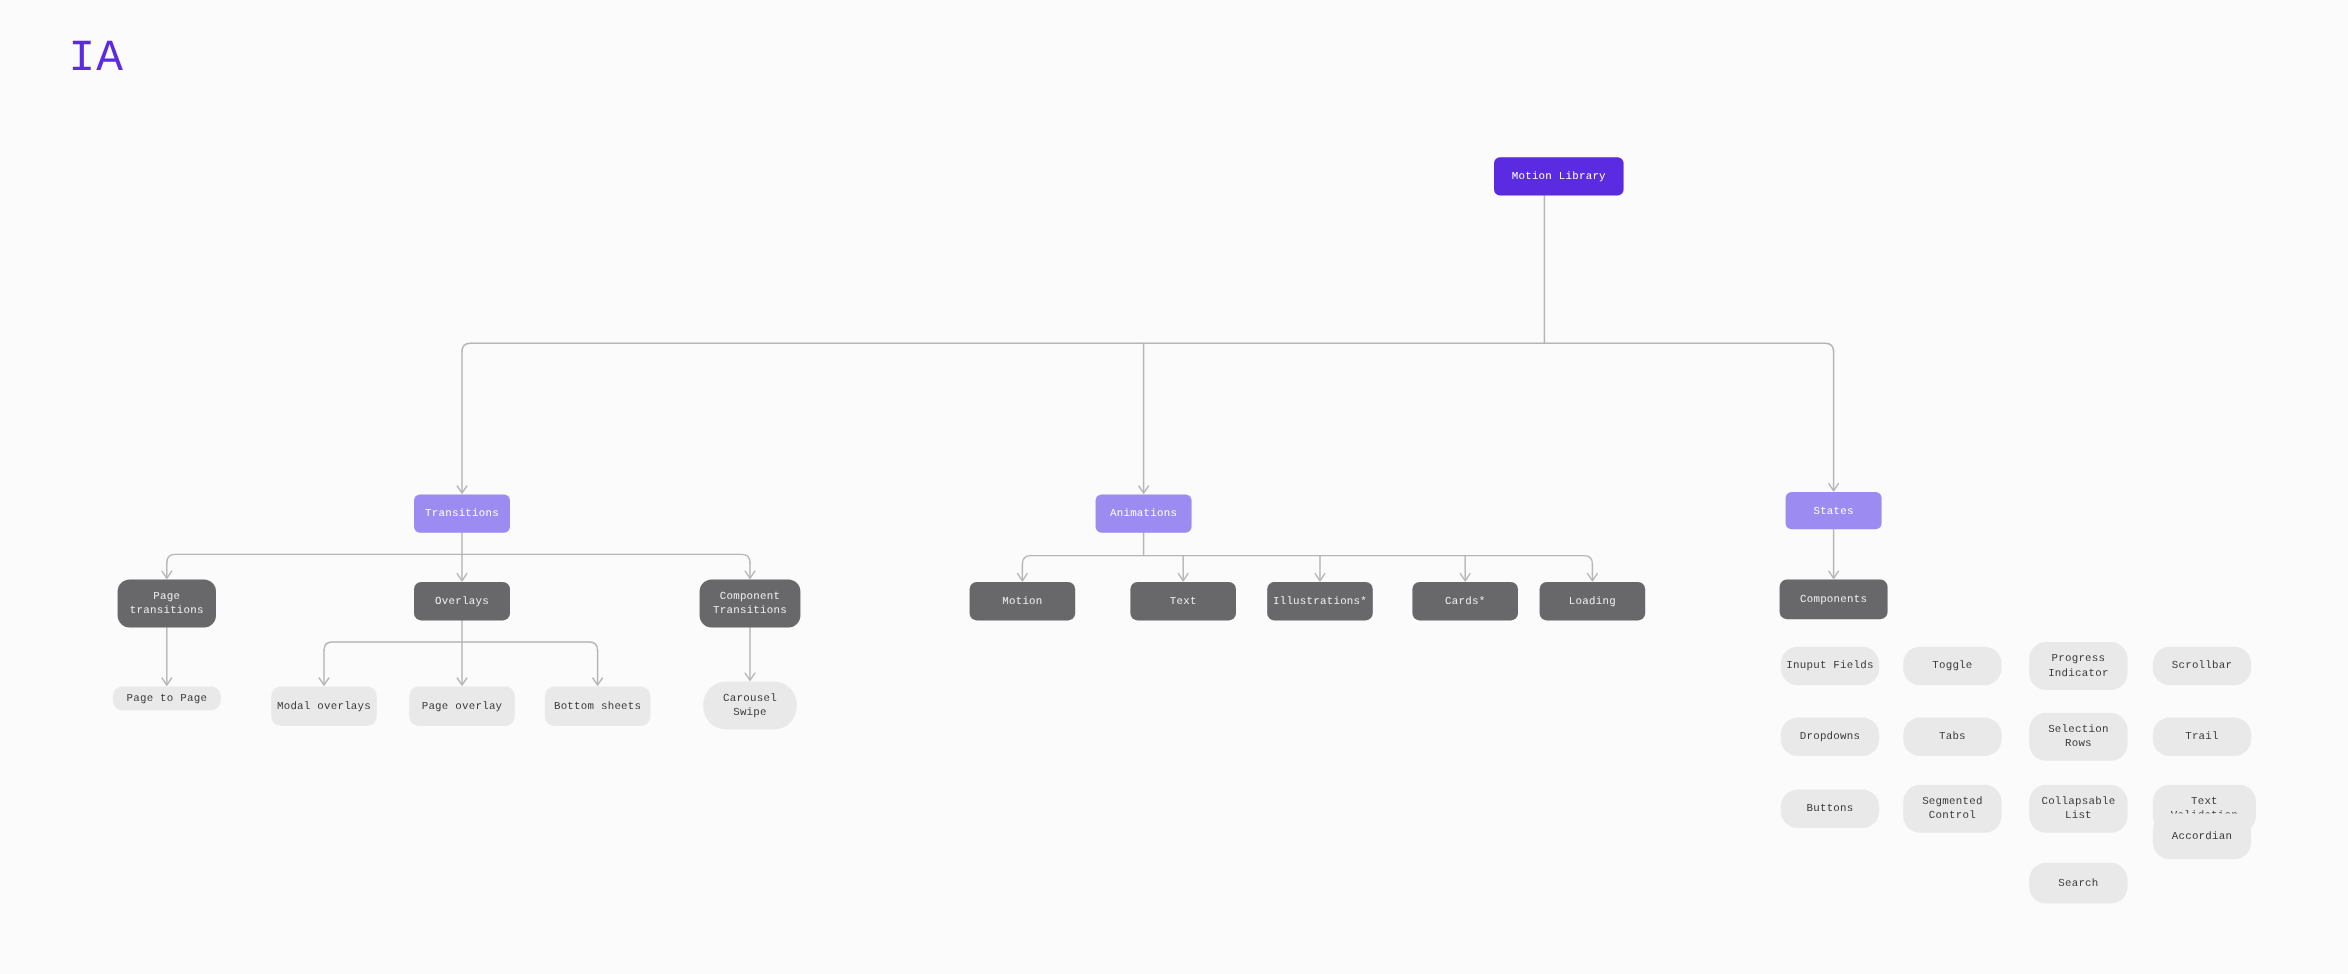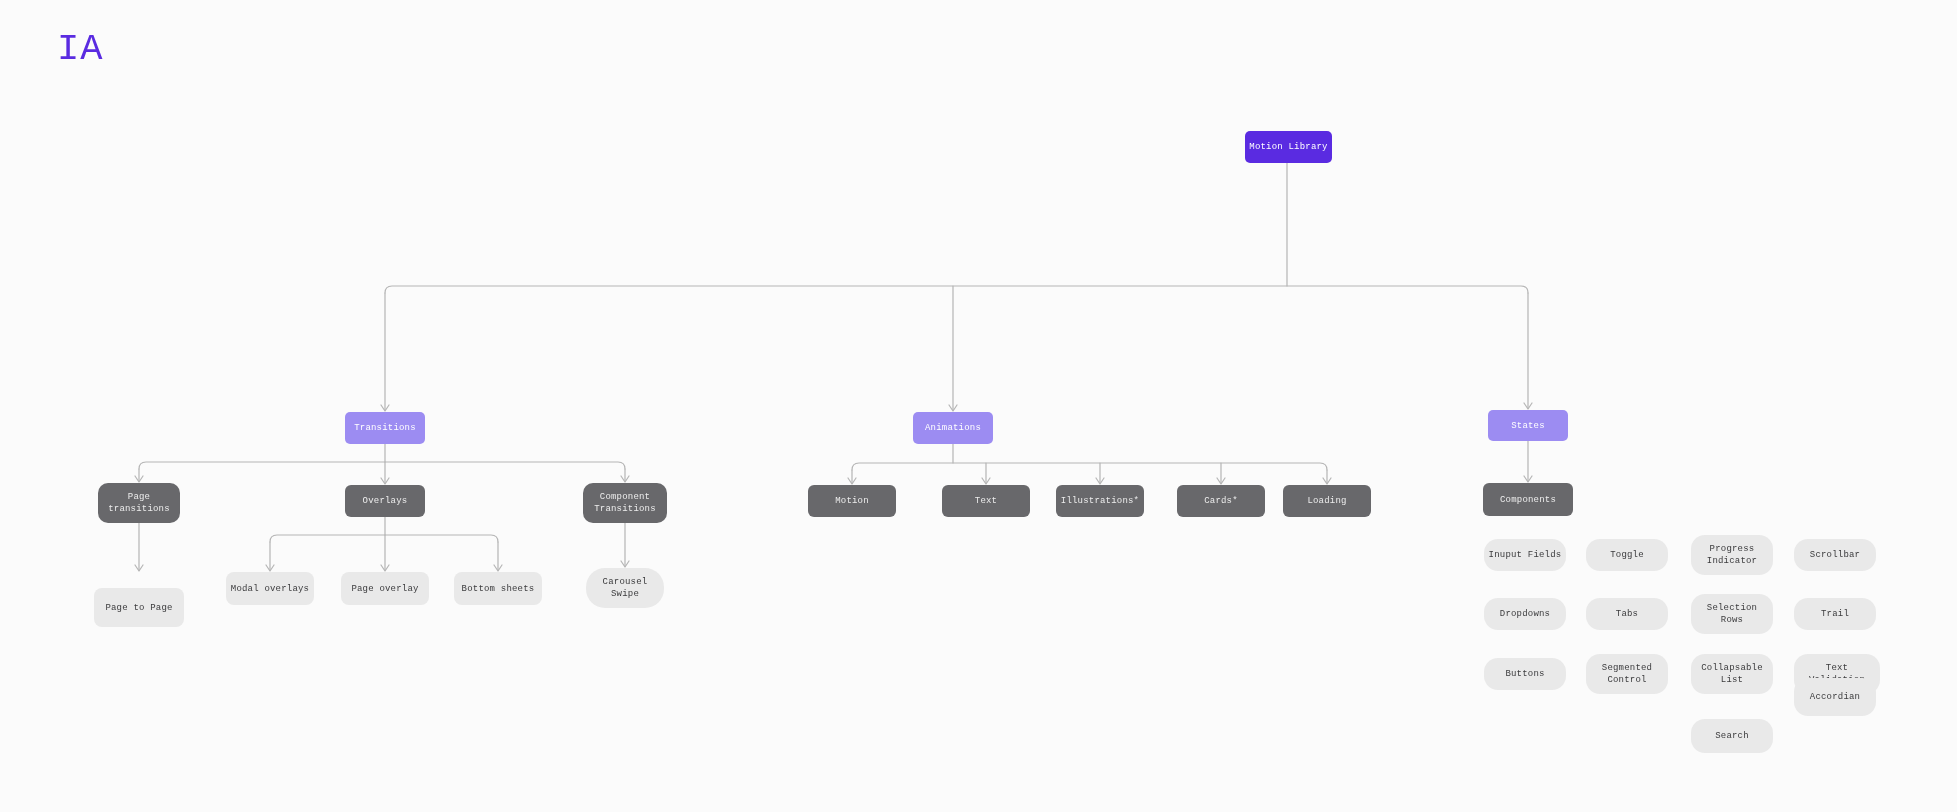--- a/index.html
+++ b/index.html
@@ -120,21 +120,21 @@
       <path d="M 1096 478 L 1100 484 L 1104 478"></path>
       <path d="M 1221 463 V 483"></path>
       <path d="M 1217 478 L 1221 484 L 1225 478"></path>
       <path d="M 1327 470 V 483"></path>
       <path d="M 1323 478 L 1327 484 L 1331 478"></path>
       <path d="M 1528 441 V 481"></path>
       <path d="M 1524 476 L 1528 482 L 1532 476"></path>
     </svg>
   <div id="page-title">IA</div>
   <div id="nodes">
-      <div class="node node--root" style="left: 1245px; top: 131px; width: 87px; height: 32px;">
+      <div class="node node--root" style="left: 1245px; top: 131px; width: 108px; height: 32px;">
         <span class="node-label">Motion Library</span>
       </div>
       <div class="node node--branch" style="left: 345px; top: 412px; width: 80px; height: 32px;">
         <span class="node-label">Transitions</span>
       </div>
       <div class="node node--branch" style="left: 913px; top: 412px; width: 80px; height: 32px;">
         <span class="node-label">Animations</span>
       </div>
       <div class="node node--branch" style="left: 1488px; top: 410px; width: 80px; height: 31px;">
         <span class="node-label">States</span>
@@ -159,21 +159,21 @@
       </div>
       <div class="node node--category" style="left: 1177px; top: 485px; width: 88px; height: 32px;">
         <span class="node-label">Cards*</span>
       </div>
       <div class="node node--category" style="left: 1283px; top: 485px; width: 88px; height: 32px;">
         <span class="node-label">Loading</span>
       </div>
       <div class="node node--category" style="left: 1483px; top: 483px; width: 90px; height: 33px;">
         <span class="node-label">Components</span>
       </div>
-      <div class="node node--leaf" style="left: 94px; top: 572px; width: 90px; height: 39px; margin-top: 16px;">
+      <div class="node node--leaf" style="left: 94px; top: 572px; width: 90px; height: 20px;">
         <span class="node-label">Page to Page</span>
       </div>
       <div class="node node--leaf" style="left: 226px; top: 572px; width: 88px; height: 33px; text-align: right;">
         <span class="node-label">Modal overlays</span>
       </div>
       <div class="node node--leaf" style="left: 341px; top: 572px; width: 88px; height: 33px;">
         <span class="node-label">Page overlay</span>
       </div>
       <div class="node node--leaf" style="left: 454px; top: 572px; width: 88px; height: 33px;">
         <span class="node-label">Bottom sheets</span>

